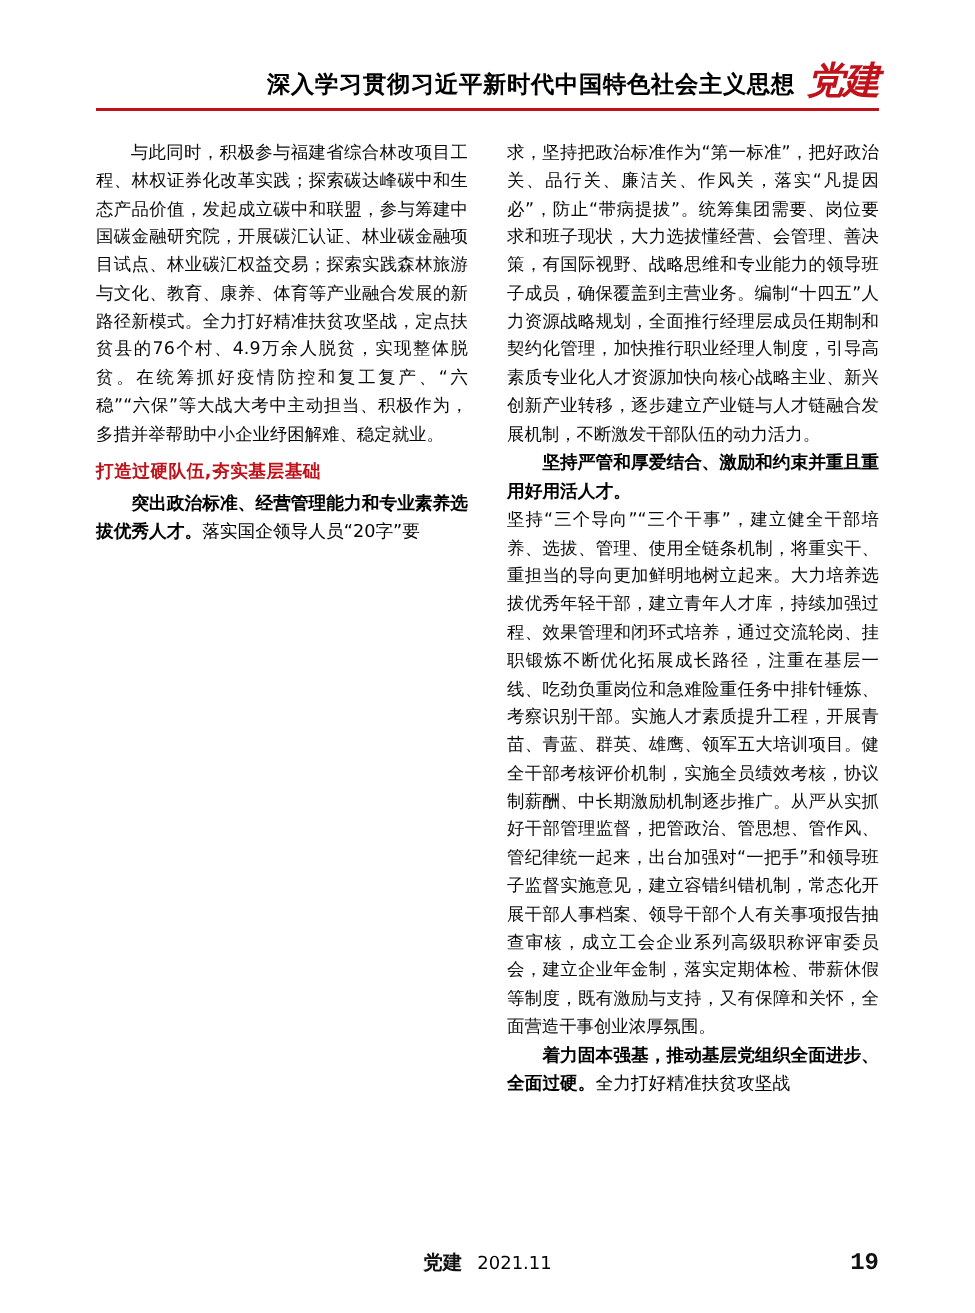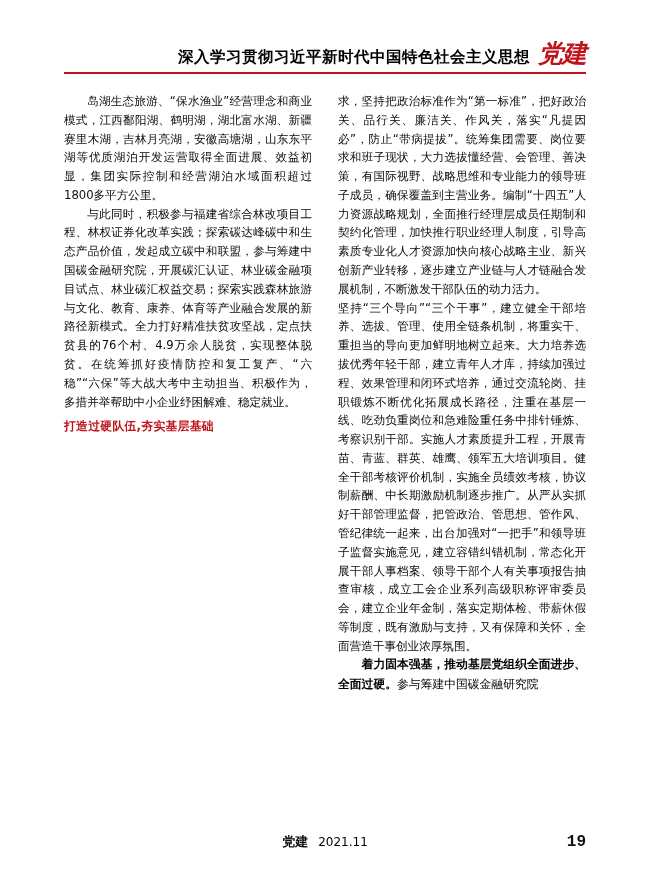--- a/index.html
+++ b/index.html
@@ -141,29 +141,30 @@
     <div class="header-inner">
       <div class="header-title">深入学习贯彻习近平新时代中国特色社会主义思想</div>
       <div class="header-logo">党建</div>
     </div>
     <div class="header-rule"></div>
   </div>
 
   <div class="columns">
 
     <div class="col">
-      <p>岛湖生态旅游、“保水渔业”经营理念和商业模式，江西鄱阳湖、鹤明湖，湖北富水湖、新疆赛里木湖，吉林月亮湖，安徽高塘湖，山东东平湖等优质湖泊开发运营取得全面进展、效益初显，集团实际控制和经营湖泊水域面积超过1800多平方公里。</p>
       <p>与此同时，积极参与福建省综合林改项目工程、林权证券化改革实践；探索碳达峰碳中和生态产品价值，发起成立碳中和联盟，参与筹建中国碳金融研究院，开展碳汇认证、林业碳金融项目试点、林业碳汇权益交易；探索实践森林旅游与文化、教育、康养、体育等产业融合发展的新路径新模式。全力打好精准扶贫攻坚战，定点扶贫县的76个村、4.9万余人脱贫，实现整体脱贫。在统筹抓好疫情防控和复工复产、“六稳”“六保”等大战大考中主动担当、积极作为，多措并举帮助中小企业纾困解难、稳定就业。</p>
       <div class="subhead-red">打造过硬队伍,夯实基层基础</div>
+      <p class="subhead-black"><span>突出政治标准、经营管理能力和专业素养选拔优秀人才。</span><span style="font-weight:normal">落实国企领导人员“20字”要</span></p>
     </div>
 
     <div class="col">
       <p class="noindent">求，坚持把政治标准作为“第一标准”，把好政治关、品行关、廉洁关、作风关，落实“凡提因必”，防止“带病提拔”。统筹集团需要、岗位要求和班子现状，大力选拔懂经营、会管理、善决策，有国际视野、战略思维和专业能力的领导班子成员，确保覆盖到主营业务。编制“十四五”人力资源战略规划，全面推行经理层成员任期制和契约化管理，加快推行职业经理人制度，引导高素质专业化人才资源加快向核心战略主业、新兴创新产业转移，逐步建立产业链与人才链融合发展机制，不断激发干部队伍的动力活力。</p>
+      <p class="subhead-black">坚持严管和厚爱结合、激励和约束并重且重用好用活人才。</p>
       <p class="noindent">坚持“三个导向”“三个干事”，建立健全干部培养、选拔、管理、使用全链条机制，将重实干、重担当的导向更加鲜明地树立起来。大力培养选拔优秀年轻干部，建立青年人才库，持续加强过程、效果管理和闭环式培养，通过交流轮岗、挂职锻炼不断优化拓展成长路径，注重在基层一线、吃劲负重岗位和急难险重任务中排针锤炼、考察识别干部。实施人才素质提升工程，开展青苗、青蓝、群英、雄鹰、领军五大培训项目。健全干部考核评价机制，实施全员绩效考核，协议制薪酬、中长期激励机制逐步推广。从严从实抓好干部管理监督，把管政治、管思想、管作风、管纪律统一起来，出台加强对“一把手”和领导班子监督实施意见，建立容错纠错机制，常态化开展干部人事档案、领导干部个人有关事项报告抽查审核，成立工会企业系列高级职称评审委员会，建立企业年金制，落实定期体检、带薪休假等制度，既有激励与支持，又有保障和关怀，全面营造干事创业浓厚氛围。</p>
-      <p class="subhead-black"><span>着力固本强基，推动基层党组织全面进步、全面过硬。</span><span style="font-weight:normal">参与筹建中国碳金融研究院</span></p>
+      <p class="subhead-black"><span>着力固本强基，推动基层党组织全面进步、全面过硬。</span><span style="font-weight:normal">全力打好精准扶贫攻坚战</span></p>
     </div>
 
   </div>
 
   <div class="footer">
     <span class="footer-brand">党建</span>
     <span class="footer-date">2021.11</span>
     <span class="footer-page">19</span>
   </div>
 

